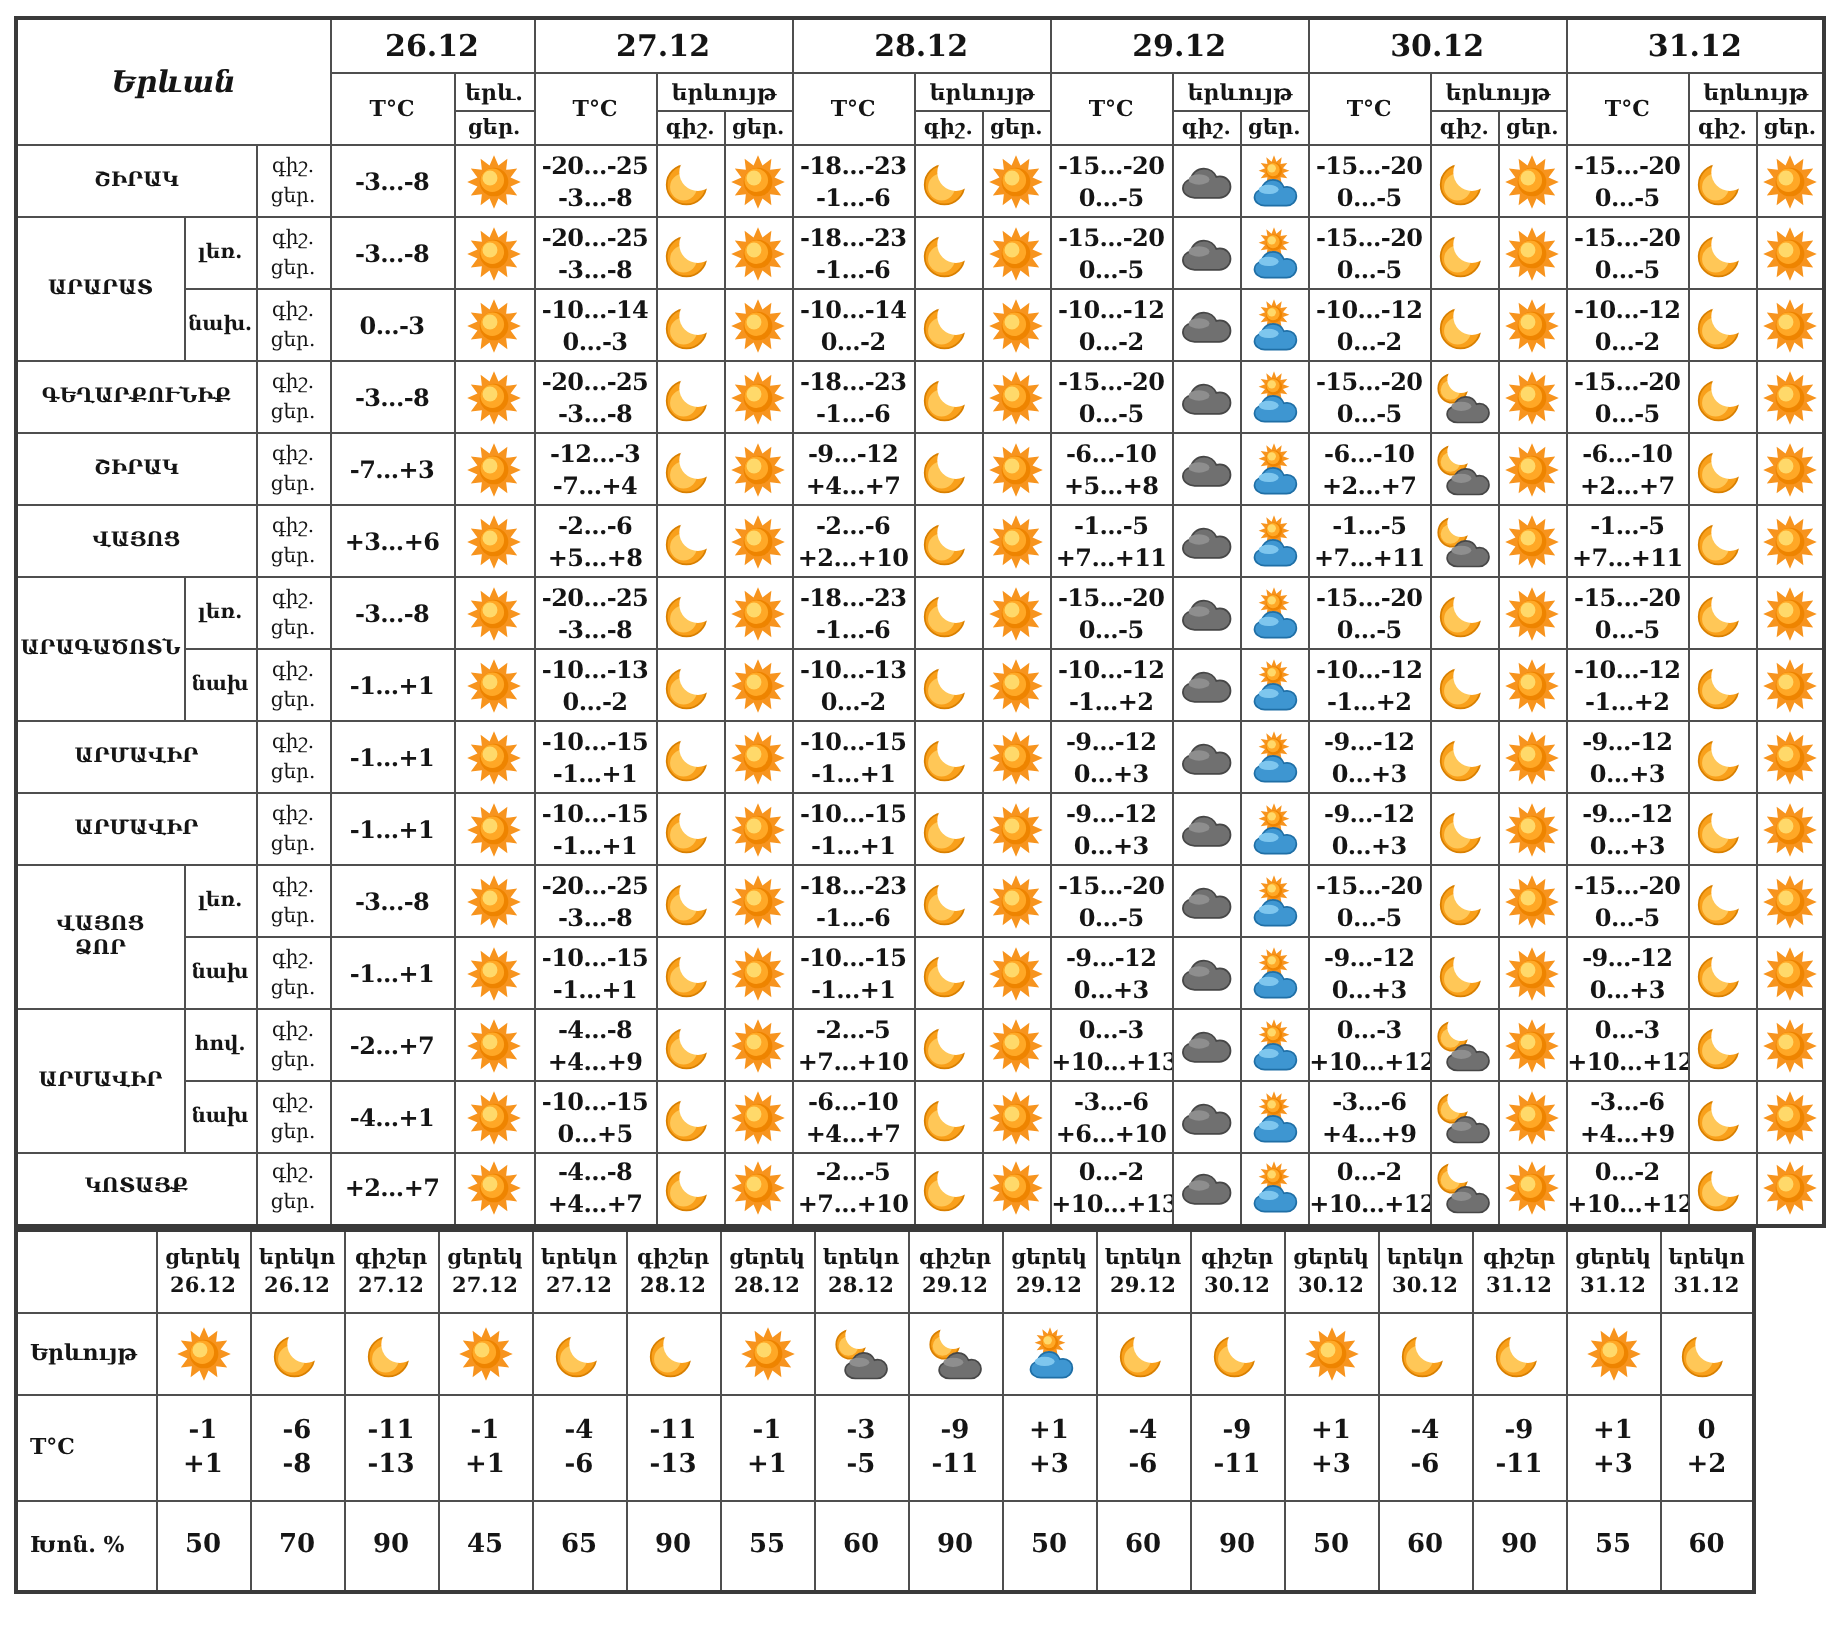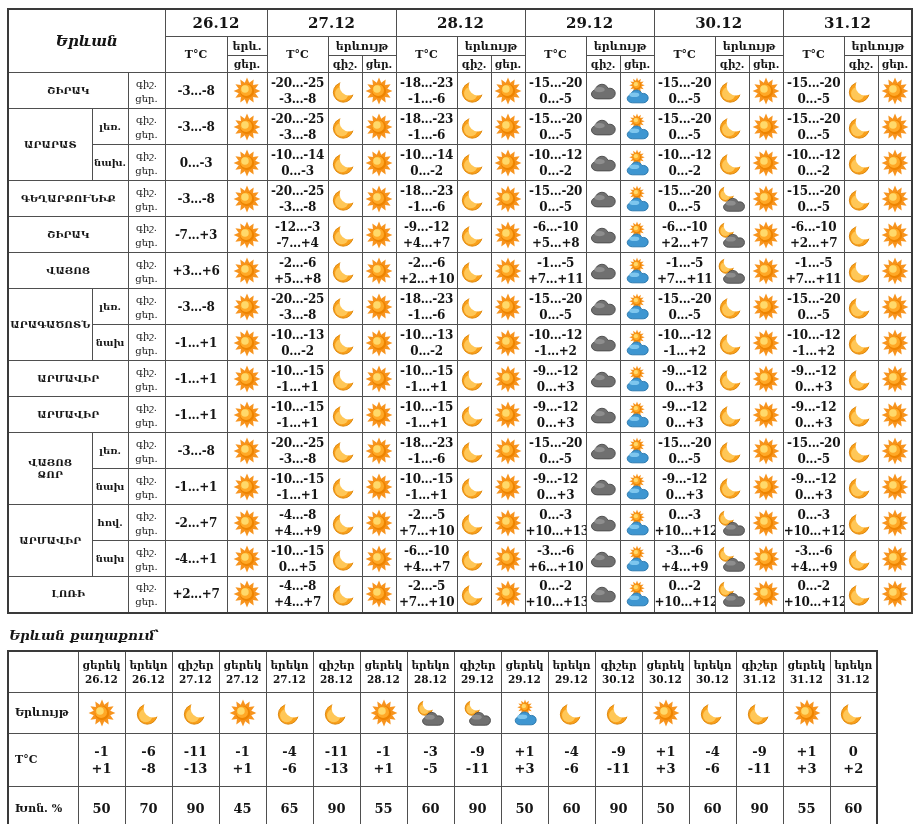--- a/index.html
+++ b/index.html
@@ -2029,21 +2029,21 @@
               <svg viewBox="0 0 32 32">
                 <polygon points="16.00,0.70 18.54,6.53 23.65,2.75 22.93,9.07 29.25,8.35 25.47,13.46 31.30,16.00 25.47,18.54 29.25,23.65 22.93,22.93 23.65,29.25 18.54,25.47 16.00,31.30 13.46,25.47 8.35,29.25 9.07,22.93 2.75,23.65 6.53,18.54 0.70,16.00 6.53,13.46 2.75,8.35 9.07,9.07 8.35,2.75 13.46,6.53" fill="#F7941E"></polygon>
                 <circle cx="16" cy="16" r="8.2" fill="#EE8400"></circle>
                 <circle cx="15.016" cy="15.016" r="6.723999999999999" fill="#FFA826"></circle>
                 <circle cx="13.704" cy="13.704" r="4.263999999999999" fill="#FFD96A"></circle>
               </svg>
             </span>
           </td>
         </tr>
         <tr>
-          <td class="region-td" colspan="2">ԼՈՌԻ</td>
+          <td class="region-td" colspan="2">ԿՈՏԱՅՔ</td>
           <td class="gt-td">
             <div>գիշ.</div>
             <div>ցեր.</div>
           </td>
           <td class="temp-td temp-first grp-l">+2...+7</td>
           <td class="ic-td">
             <span class="icw">
               <svg viewBox="0 0 32 32">
                 <polygon points="16.00,0.70 18.54,6.53 23.65,2.75 22.93,9.07 29.25,8.35 25.47,13.46 31.30,16.00 25.47,18.54 29.25,23.65 22.93,22.93 23.65,29.25 18.54,25.47 16.00,31.30 13.46,25.47 8.35,29.25 9.07,22.93 2.75,23.65 6.53,18.54 0.70,16.00 6.53,13.46 2.75,8.35 9.07,9.07 8.35,2.75 13.46,6.53" fill="#F7941E"></polygon>
                 <circle cx="16" cy="16" r="8.2" fill="#EE8400"></circle>
@@ -2171,21 +2171,20 @@
                 <circle cx="16" cy="16" r="8.2" fill="#EE8400"></circle>
                 <circle cx="15.016" cy="15.016" r="6.723999999999999" fill="#FFA826"></circle>
                 <circle cx="13.704" cy="13.704" r="4.263999999999999" fill="#FFD96A"></circle>
               </svg>
             </span>
           </td>
         </tr>
       </tbody>
   </table>
 
-  <div class="ytitle">Երևան քաղաքում՝</div>
 
   <table class="yt">
     <colgroup id="yt-cols">
         <col style="width: 70px;">
         <col style="width: 47px;">
         <col style="width: 47px;">
         <col style="width: 47px;">
         <col style="width: 47px;">
         <col style="width: 47px;">
         <col style="width: 47px;">

